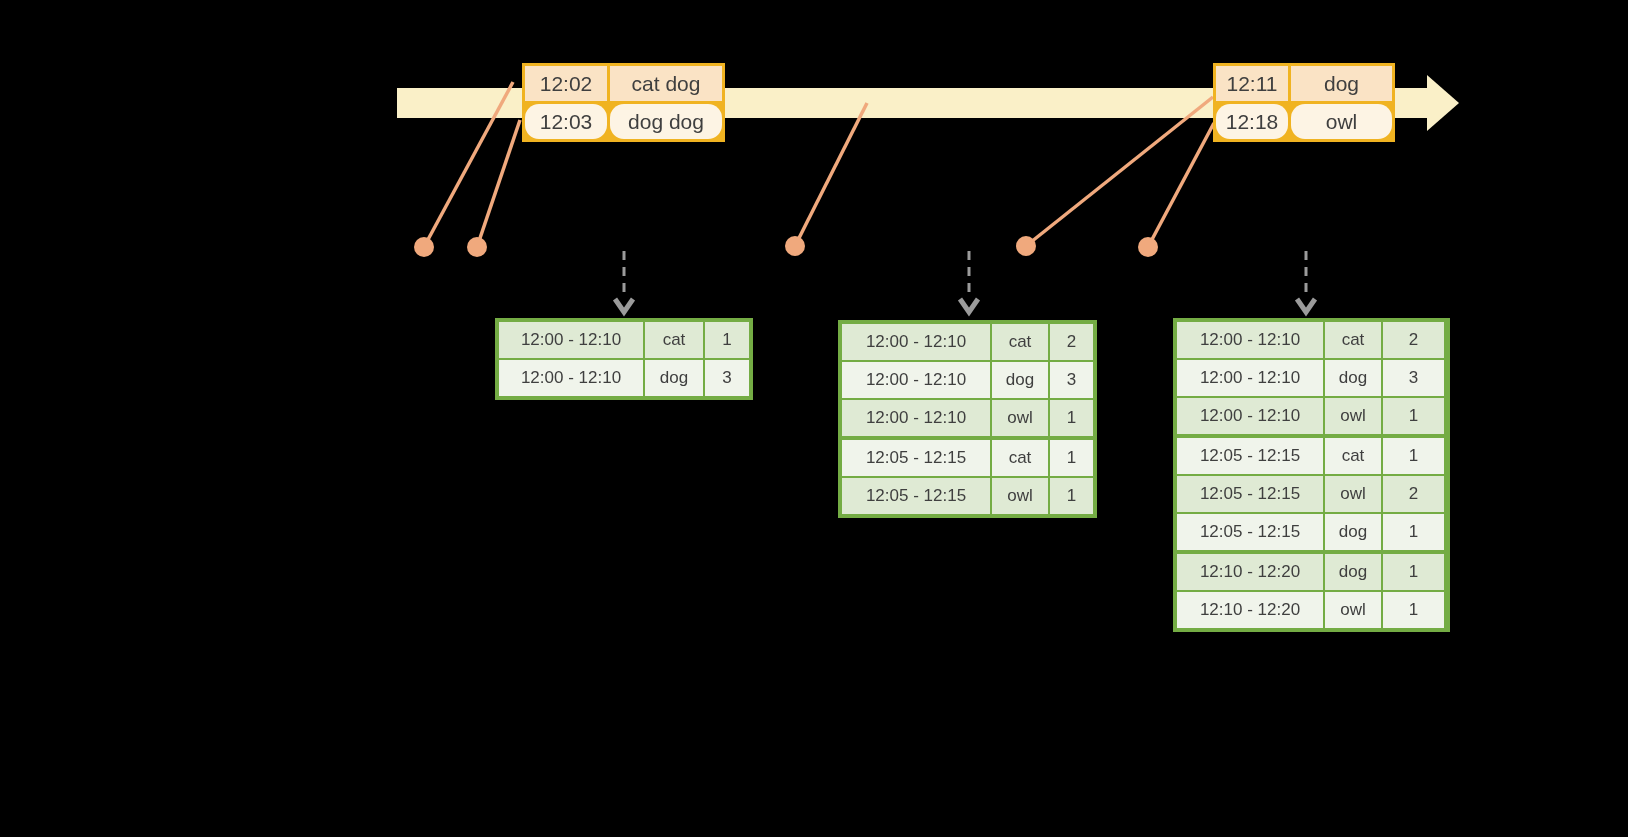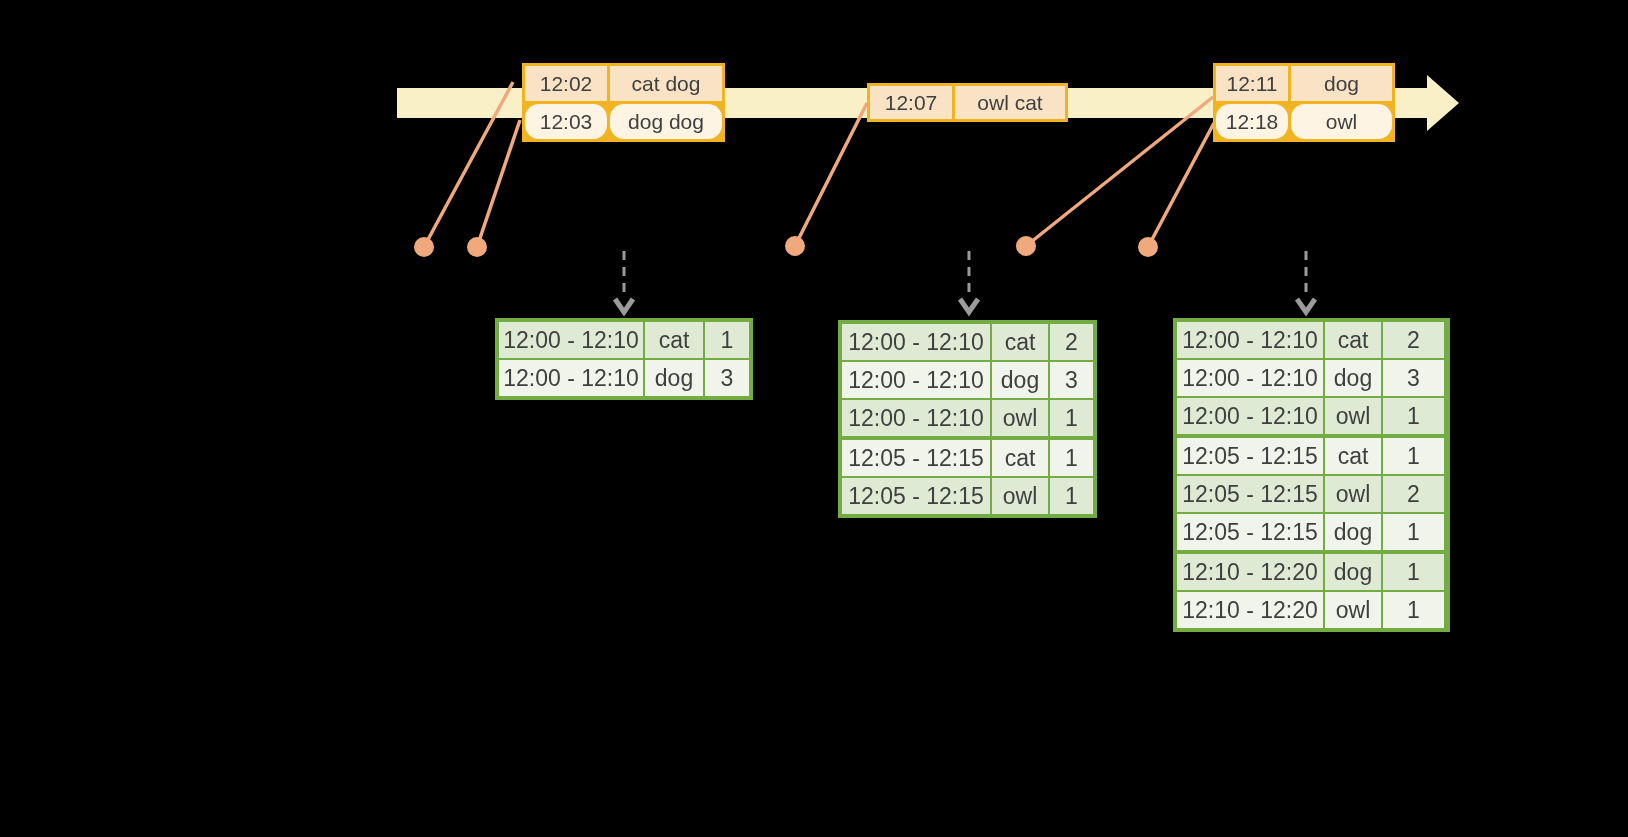--- a/index.html
+++ b/index.html
@@ -15,21 +15,21 @@
   .peach{background:#FAE3C5;}
   .cream{background:#FDF4E4;border-radius:14px;}
 
   
   .gtable{position:absolute;background:#74AC44;border:4px solid #74AC44;
           display:flex;flex-direction:column;gap:4px;box-sizing:border-box;}
   .ggroup{display:grid;gap:2px;grid-auto-rows:36px;}
   .cols1{grid-template-columns:144px 58px 44px;}
   .cols2{grid-template-columns:148px 56px 43px;}
   .cols3{grid-template-columns:146px 56px 61px;}
-  .gcell{display:flex;align-items:center;justify-content:center;font-size:23px;}
+  .gcell{display:flex;align-items:center;justify-content:center;font-size:17px;}
   .gdark{background:#DFEAD4;}
   .glight{background:#F0F4EB;}
 </style>
 </head>
 <body>
 
 <div class="canvas">
 
   <svg class="overlay" width="1628" height="837" viewBox="0 0 1628 837">
 
@@ -61,24 +61,20 @@
     </g>
   </svg>
 
   <div class="ebox" style="left:522px;top:63px;width:203px;grid-template-columns:82px 1fr;">
     <div class="ecell peach">12:02</div>
     <div class="ecell peach">cat dog</div>
     <div class="ecell cream">12:03</div>
     <div class="ecell cream">dog dog</div>
   </div>
 
-  <div class="ebox ebox-slim" style="left:867px;top:83px;width:201px;grid-template-columns:82px 1fr;">
-    <div class="ecell peach">12:07</div>
-    <div class="ecell peach">owl cat</div>
-  </div>
 
   <div class="ebox" style="left:1213px;top:63px;width:182px;grid-template-columns:72px 1fr;text-align:center;">
     <div class="ecell peach">12:11</div>
     <div class="ecell peach">dog</div>
     <div class="ecell cream">12:18</div>
     <div class="ecell cream">owl</div>
   </div>
 
   <div class="gtable" style="left:495px;top:318px;width:258px;">
     <div class="ggroup cols1">

